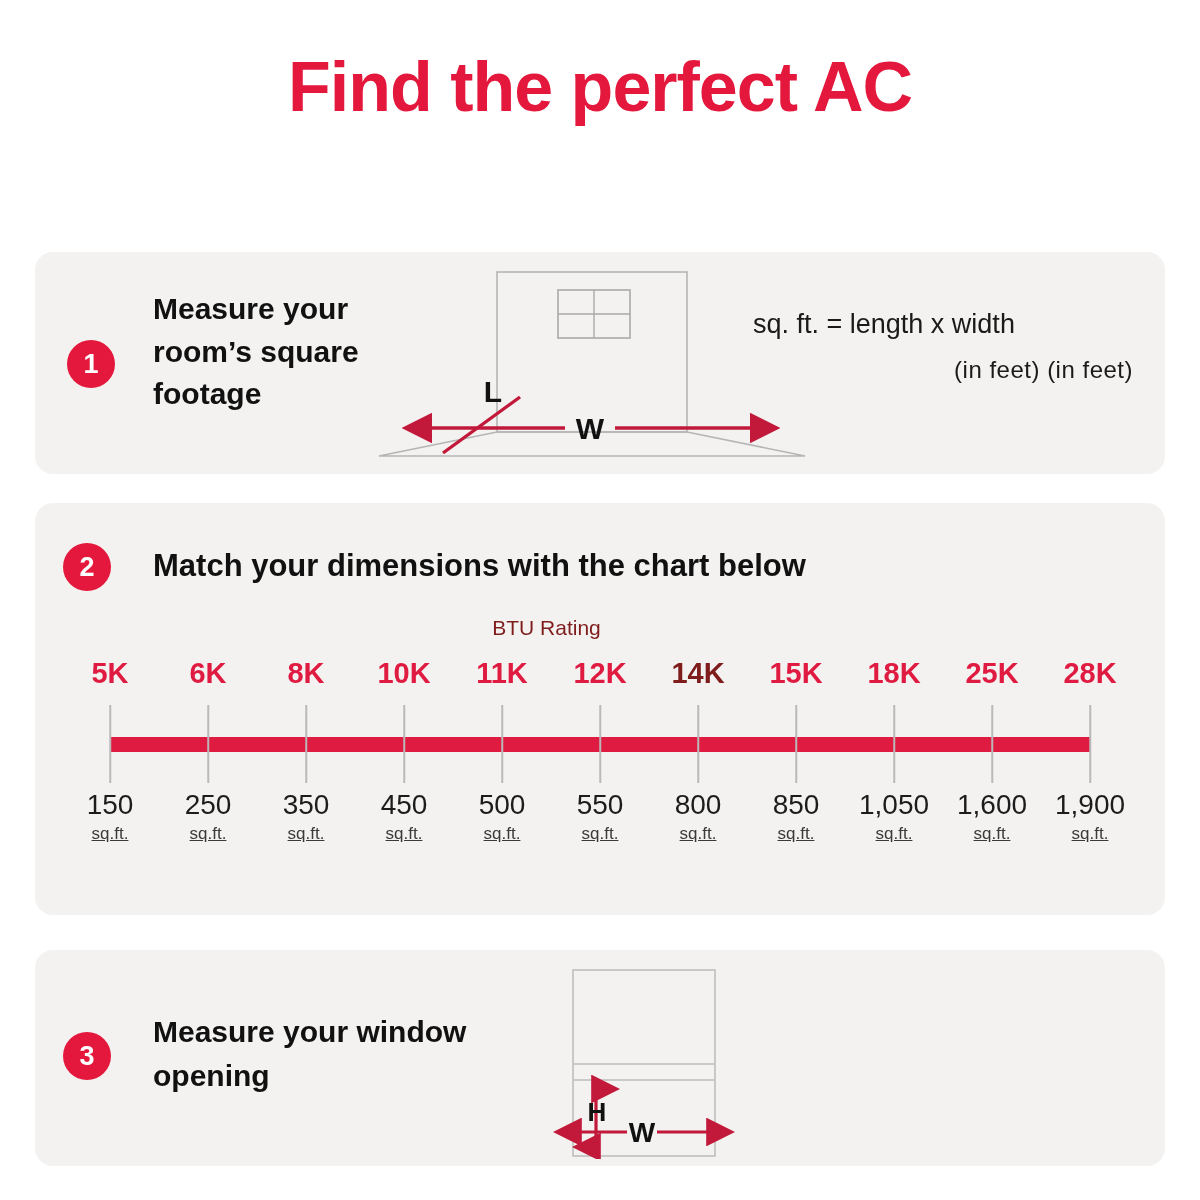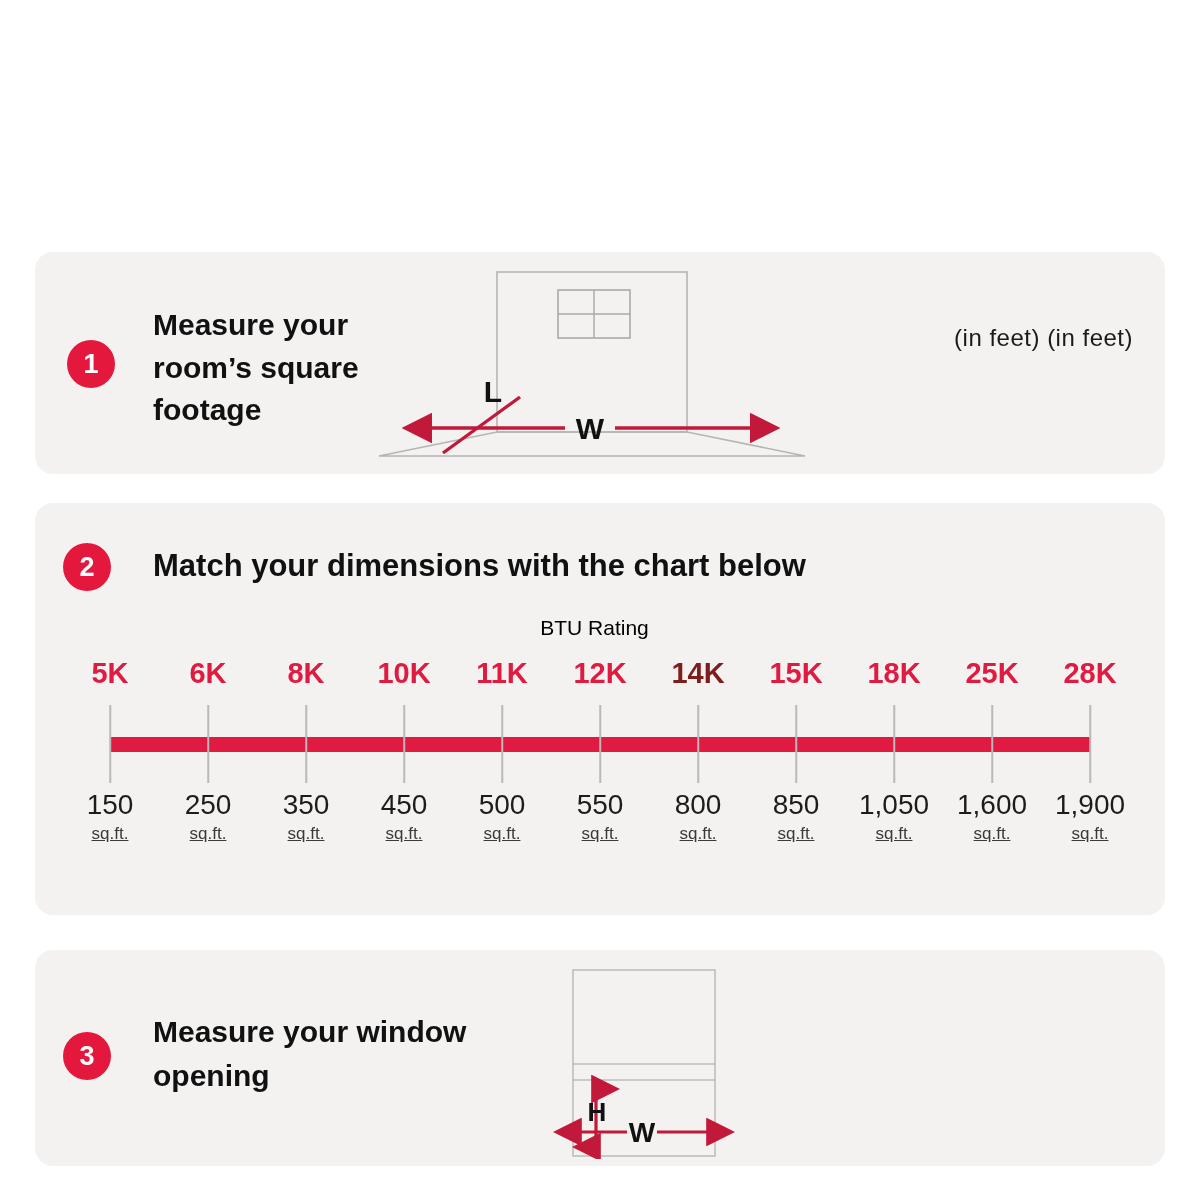--- a/index.html
+++ b/index.html
@@ -63,21 +63,21 @@
     align-items: center;
     justify-content: center;
     line-height: 1;
   }
 
   
   #badge-1 { left: 32px; top: 88px; }
   .step1-text {
     position: absolute;
     left: 118px;
-    top: 52px;
+    top: 36px;
     width: 290px;
     font-size: 30px;
     font-weight: bold;
     line-height: 1.42;
     color: #111111;
   }
   .formula {
     position: absolute;
     left: 718px;
     top: 56px;
@@ -115,22 +115,21 @@
     color: #111111;
     line-height: 1.2;
   }
   .btu-caption {
     position: absolute;
     top: 113px;
     left: 0;
     width: 1023px;
     text-align: center;
     font-size: 21px;
-    color: #000000;
-    padding-left: 48px;
+    color: #7f1d1d;
   }
 
   .scale-wrap {
     position: absolute;
     left: 0;
     top: 150px;
     width: 895px;
     height: 240px;
   }
   .scale-grid {
@@ -210,20 +209,21 @@
   .dim-letter {
     font-family: "Liberation Sans", sans-serif;
     font-weight: bold;
     fill: #111111;
   }
 </style>
 </head>
 <body>
 
 <div class="header">
+  <h1 class="main-title">Find the perfect AC</h1>
 </div>
 
 <div class="card" id="card-one">
 
   <div class="step-badge" id="badge-1">
     <span>1</span>
   </div>
 
   <div class="step1-text">Measure your room’s square footage</div>
 
@@ -257,20 +257,21 @@
       <text x="215" y="179" class="dim-letter" font-size="30" text-anchor="middle">W</text>
 
       <g>
         <line x1="68" y1="193" x2="145" y2="137" stroke="#c2183a" stroke-width="3.4"></line>
       </g>
       <text x="118" y="142" class="dim-letter" font-size="30" text-anchor="middle">L</text>
     </svg>
   </div>
 
   <div class="formula">
+    <div class="formula-line1">sq. ft. = length x width</div>
     <div class="formula-line2">(in feet)   (in feet)</div>
   </div>
 </div>
 
 <div class="card" id="card-two">
 
   <div class="step-badge" id="badge-2">
     <span>2</span>
   </div>
 

